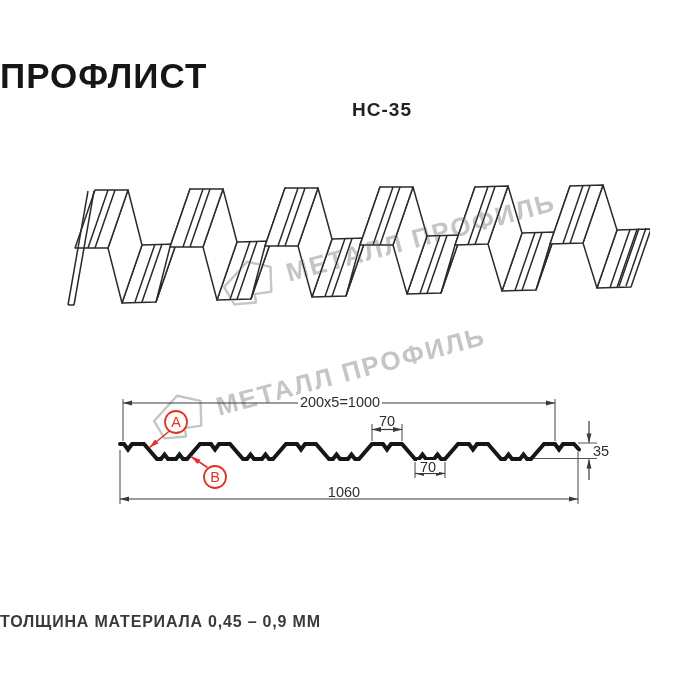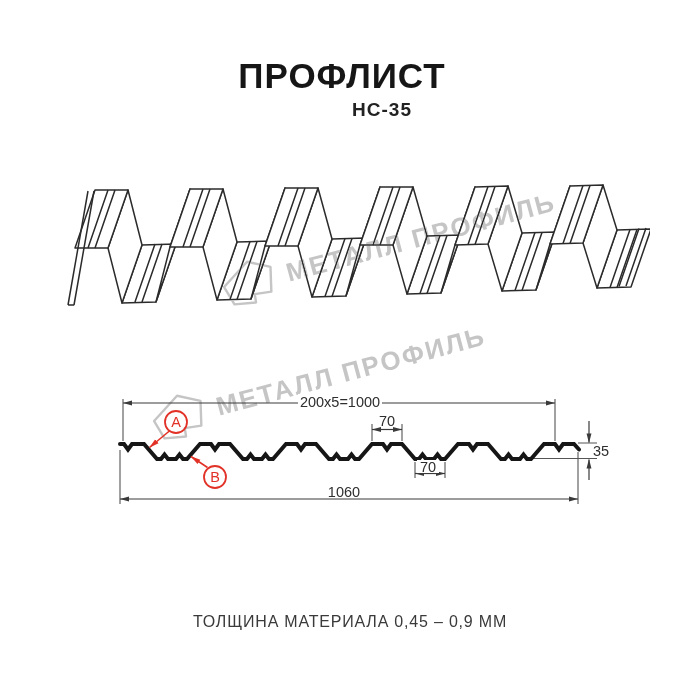--- a/index.html
+++ b/index.html
@@ -3,31 +3,31 @@
 <meta charset="utf-8">
 <style>
   html,body{margin:0;padding:0;}
   body{
     width:700px;height:700px;position:relative;overflow:hidden;
     background:#ffffff;
     font-family:"Liberation Sans",sans-serif;
   }
   .page-title{
     position:absolute;top:56px;left:0;width:684px;
-    text-align:center;font-size:35px;font-weight:bold;
+    font-size:35px;font-weight:bold;
     letter-spacing:1px;color:#161616;
   }
   .page-subtitle{
     position:absolute;top:99px;left:0;width:700px;
     text-align:center;font-size:19px;font-weight:bold;
     letter-spacing:1px;color:#222;padding-left:32px;
   }
   .footer-note{
     position:absolute;top:613px;left:0;width:700px;
-    text-align:center;font-size:16px;font-weight:normal;
+    font-size:16px;font-weight:bold;
     letter-spacing:0.8px;color:#3a3a3a;
   }
   .svg-3d{position:absolute;left:60px;top:180px;}
   .svg-section{position:absolute;left:85px;top:378px;}
   .watermark{
     position:absolute;display:flex;align-items:center;gap:9px;
     transform:rotate(-15deg);transform-origin:left center;
     pointer-events:none;white-space:nowrap;
   }
   .watermark span{

